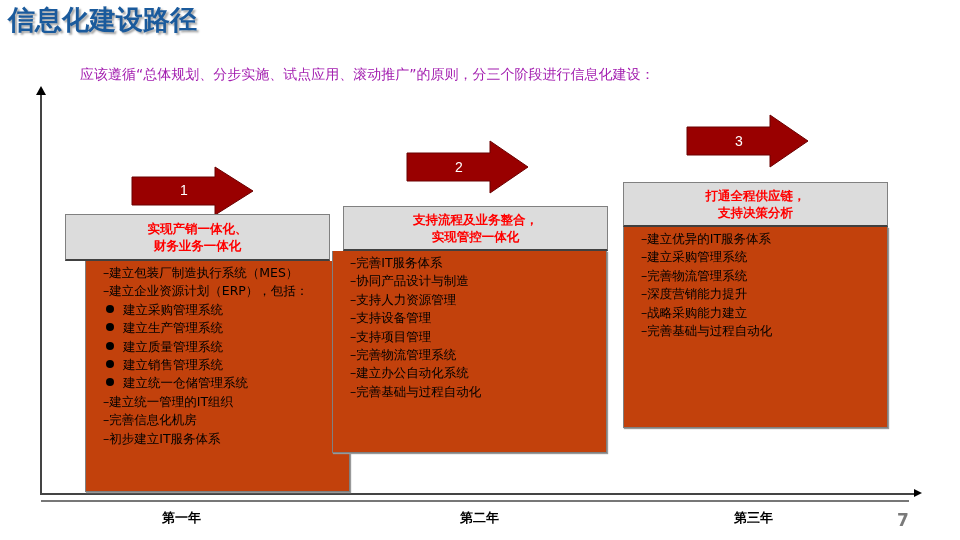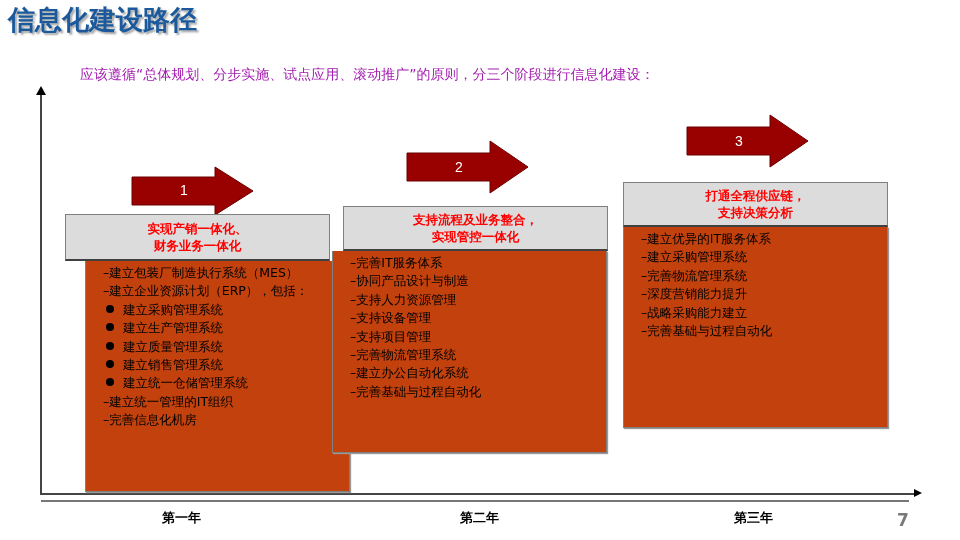--- a/index.html
+++ b/index.html
@@ -109,20 +109,21 @@
 <div class="phase-body" style="left:65px; top:261px; width:265px; height:231px;margin-left:20px;">
   <div class="item">–建立包装厂制造执行系统（MES）</div>
   <div class="item">–建立企业资源计划（ERP），包括：</div>
   <div class="bullet-item"><span class="bullet-dot"></span><span>建立采购管理系统</span></div>
   <div class="bullet-item"><span class="bullet-dot"></span><span>建立生产管理系统</span></div>
   <div class="bullet-item"><span class="bullet-dot"></span><span>建立质量管理系统</span></div>
   <div class="bullet-item"><span class="bullet-dot"></span><span>建立销售管理系统</span></div>
   <div class="bullet-item"><span class="bullet-dot"></span><span>建立统一仓储管理系统</span></div>
   <div class="item">–建立统一管理的IT组织</div>
   <div class="item">–完善信息化机房</div>
+  <div class="item">–初步建立IT服务体系</div>
 </div>
 
 <div class="arrow" style="left:406px; top:140px;">
   <svg width="124" height="54" viewBox="0 0 124 54">
     <polygon points="1,13 84,13 84,1 122,27 84,53 84,41 1,41" fill="#990000" stroke="#6a0000" stroke-width="1"></polygon>
   </svg>
   <div class="arrow-label" style="height:54px;">2</div>
 </div>
 <div class="phase-header" style="left:343px; top:206px; width:265px; height:45px;">
   <div>

